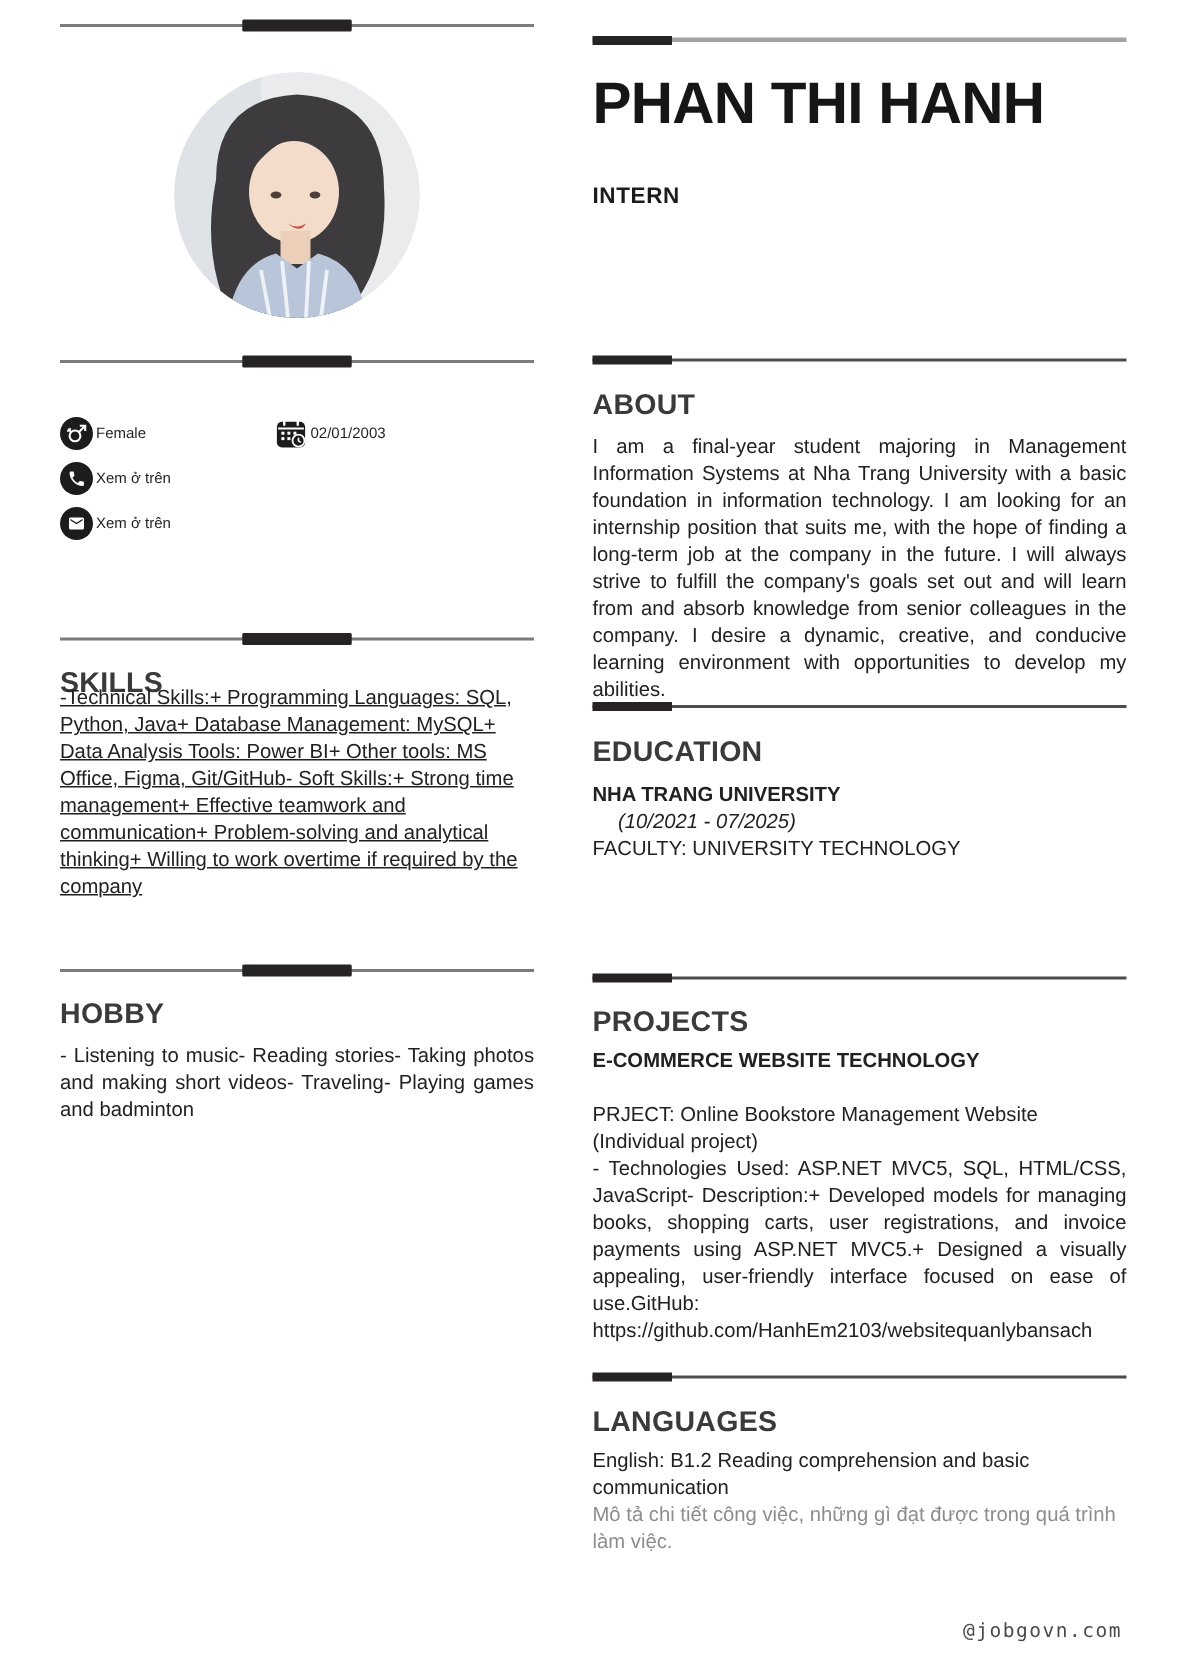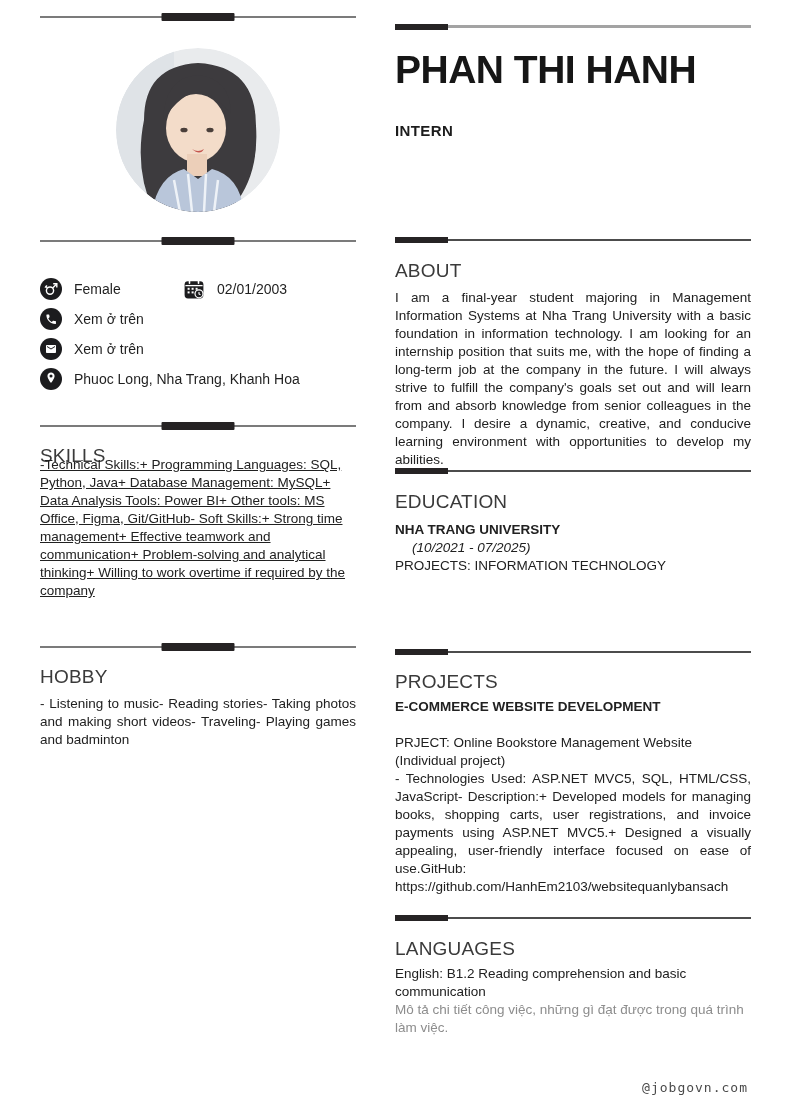--- a/index.html
+++ b/index.html
@@ -21,27 +21,27 @@
   .div-r.light .thin { background:#a3a3a3; height:3px; top:1px; }
 
   
   .photo { position:absolute; top:48px; left:76px; width:164px; height:164px; border-radius:50%; overflow:hidden; }
 
   
   .contact { position:absolute; top:278px; left:0; width:316px; }
   .c-row { display:flex; align-items:center; height:22px; margin-bottom:8px; }
   .c-item { display:flex; align-items:center; }
   .c-item.first { width:143px; }
-  .c-txt { margin-left:12px; font-size:14px; color:#1f1f1f; white-space:nowrap; }
+  .c-txt { margin-left:2px; font-size:10px; color:#1f1f1f; white-space:nowrap; }
   .ico { width:22px; height:22px; flex:0 0 22px; display:block; }
 
   
   .h-name { position:absolute; top:48px; left:0; font-size:39px; line-height:44px; font-weight:bold; color:#161616; letter-spacing:-0.5px; white-space:nowrap; }
   .h-role { position:absolute; top:122px; left:0; font-size:15px; font-weight:bold; color:#1c1c1c; letter-spacing:0.4px; }
-  .h2 { position:absolute; left:0; font-size:19px; font-weight:normal; color:#3a3a3a; letter-spacing:0.2px; }
+  .h2 { position:absolute; left:0; font-size:19px; font-weight:bold; color:#3a3a3a; letter-spacing:0.2px; }
   .body-txt { position:absolute; left:0; width:100%; font-size:13.5px; line-height:18px; color:#212121; }
   .justify { text-align:justify; }
   .sub-bold { font-weight:bold; }
   .italic { font-style:italic; }
   .muted { color:#8d8d8d; }
 
   
   .skills-div { top:422px; }  .skills-h { top:445px; }  .skills-p { top:456px;text-decoration:underline; }
   .hobby-div  { top:643px; }  .hobby-h  { top:666px; }  .hobby-p  { top:695px; }
   .lc-div1 { top:13px; } .lc-div2 { top:237px; }
@@ -146,31 +146,20 @@
           <svg class="ico" viewBox="0 0 22 22">
             <circle cx="11" cy="11" r="11" fill="#1c1c1e"></circle>
             <g transform="translate(5,5) scale(0.5)" fill="#fff">
               <path d="M20 4H4c-1.1 0-2 .9-2 2v12c0 1.1.9 2 2 2h16c1.1 0 2-.9 2-2V6c0-1.1-.9-2-2-2zm0 4l-8 5-8-5V6l8 5 8-5v2z"></path>
             </g>
           </svg>
           <span class="c-txt">Xem ở trên</span>
         </div>
       </div>
 
-      <div class="c-row">
-        <div class="c-item">
-          <svg class="ico" viewBox="0 0 22 22">
-            <circle cx="11" cy="11" r="11" fill="#1c1c1e"></circle>
-            <g transform="translate(4.9,3.6) scale(0.51)" fill="#fff">
-              <path d="M12 2C8.13 2 5 5.13 5 8.5 5 13.75 12 22 12 22s7-8.25 7-13.5C19 5.13 15.87 2 12 2zm0 9.5a3 3 0 1 1 0-6 3 3 0 0 1 0 6z"></path>
-            </g>
-          </svg>
-          <span class="c-txt">Phuoc Long, Nha Trang, Khanh Hoa</span>
-        </div>
-      </div>
     </div>
 
     <div class="div-l skills-div">
         <span class="thin"></span>
         <span class="thick"></span>
       </div>
     <div class="h2 skills-h">SKILLS</div>
     <p class="body-txt skills-p">-Technical Skills:+ Programming Languages: SQL, Python, Java+ Database Management: MySQL+ Data Analysis Tools: Power BI+ Other tools: MS Office, Figma, Git/GitHub- Soft Skills:+ Strong time management+ Effective teamwork and communication+ Problem-solving and analytical thinking+ Willing to work overtime if required by the company</p>
 
     <div class="div-l hobby-div">
@@ -198,28 +187,28 @@
     <div class="h2 about-h">ABOUT</div>
     <p class="body-txt justify about-p">I am a final-year student majoring in Management Information Systems at Nha Trang University with a basic foundation in information technology. I am looking for an internship position that suits me, with the hope of finding a long-term job at the company in the future. I will always strive to fulfill the company's goals set out and will learn from and absorb knowledge from senior colleagues in the company. I desire a dynamic, creative, and conducive learning environment with opportunities to develop my abilities.</p>
 
     <div class="div-r edu-div">
         <span class="thin"></span>
         <span class="thick"></span>
       </div>
     <div class="h2 edu-h">EDUCATION</div>
     <div class="body-txt sub-bold edu-school">NHA TRANG UNIVERSITY</div>
     <div class="body-txt italic edu-period">(10/2021 - 07/2025)</div>
-    <div class="body-txt edu-fac">PROJECTS: INFORMATION TECHNOLOGY</div>
+    <div class="body-txt edu-fac">FACULTY: UNIVERSITY TECHNOLOGY</div>
 
     <div class="div-r proj-div">
         <span class="thin"></span>
         <span class="thick"></span>
       </div>
     <div class="h2 proj-h">PROJECTS</div>
-    <div class="body-txt sub-bold proj-name">E-COMMERCE WEBSITE DEVELOPMENT</div>
+    <div class="body-txt sub-bold proj-name">E-COMMERCE WEBSITE TECHNOLOGY</div>
     <p class="body-txt proj-summary">PRJECT: Online Bookstore Management Website (Individual project)</p>
     <p class="body-txt justify proj-desc">- Technologies Used: ASP.NET MVC5, SQL, HTML/CSS, JavaScript- Description:+ Developed models for managing books, shopping carts, user registrations, and invoice payments using ASP.NET MVC5.+ Designed a visually appealing, user-friendly interface focused on ease of use.GitHub: https://github.com/HanhEm2103/websitequanlybansach</p>
 
     <div class="div-r lang-div">
         <span class="thin"></span>
         <span class="thick"></span>
       </div>
     <div class="h2 lang-h">LANGUAGES</div>
     <p class="body-txt lang-body">English: B1.2 Reading comprehension and basic communication</p>
     <p class="body-txt muted lang-note"> Mô tả chi tiết công việc, những gì đạt được trong quá trình làm việc.</p>

